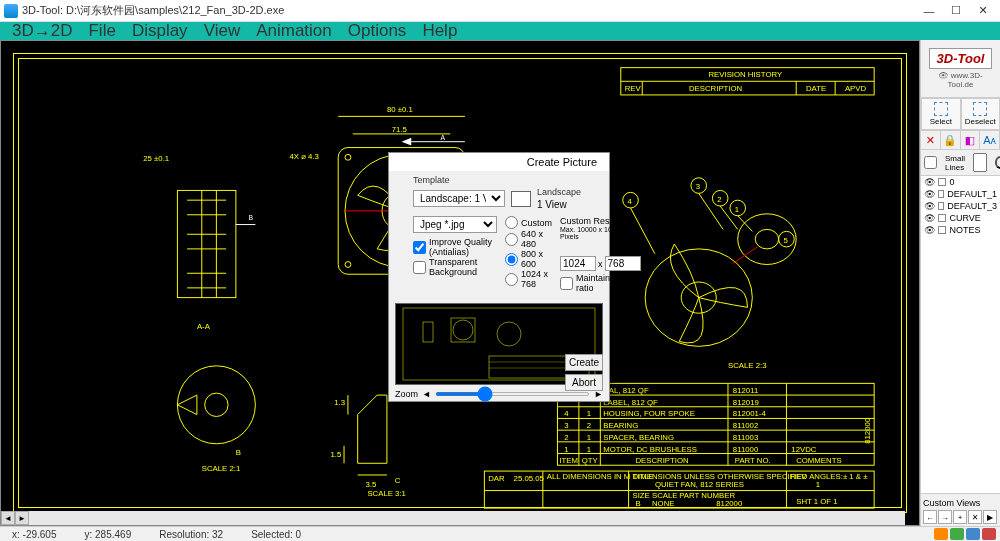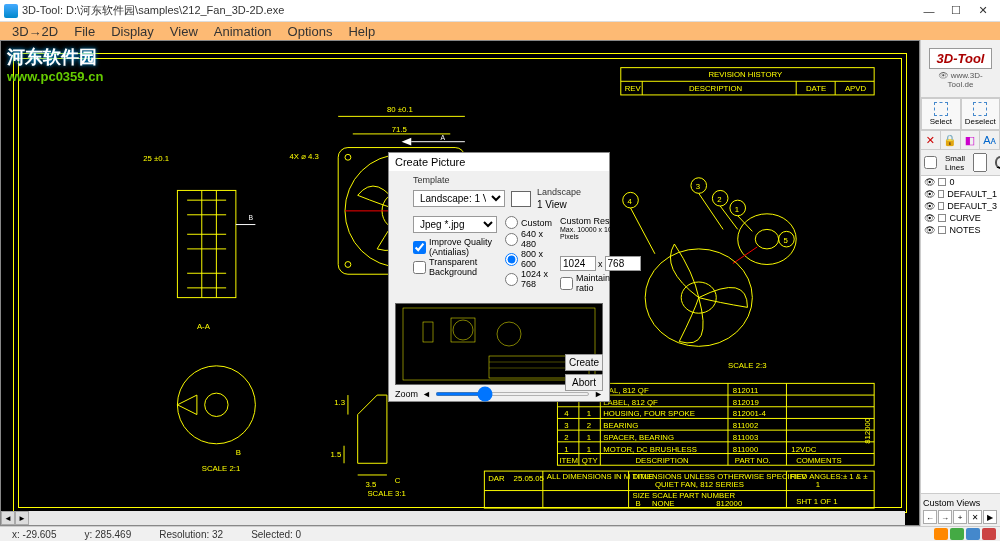--- a/index.html
+++ b/index.html
@@ -2,21 +2,21 @@
 <html><head>
 <meta charset="utf-8">
 <style>
 * { margin: 0; padding: 0; box-sizing: border-box; font-family: "Segoe UI", Tahoma, sans-serif; }
 body { width: 1000px; height: 541px; background: #fff; overflow: hidden; position: relative; font-size: 10px; }
 .titlebar { height: 22px; background: #fff; display: flex; align-items: center; padding: 0 4px; border-bottom: 1px solid #ddd; }
 .titlebar .icon { width: 14px; height: 14px; background: linear-gradient(#4af,#08c); border-radius: 2px; margin-right: 4px; }
 .titlebar .title { flex: 1; font-size: 11px; color: #333; }
 .titlebar .winbtns { display: flex; gap: 1px; margin-left: auto; }
 .titlebar .winbtns span { width: 26px; height: 18px; display: flex; align-items: center; justify-content: center; font-size: 11px; color: #333; }
-.menubar { height: 18px; display: flex; align-items: center; gap: 0; padding: 0 4px; background: #fdba74; font-size: 13px; }
+.menubar { height: 18px; display: flex; align-items: center; gap: 0; padding: 0 4px; background: #14b8a6; font-size: 17px; }
 .menubar span { padding: 1px 8px; color: #333; }
 .main { display: flex; height: 486px; }
 .canvas-wrap { flex: 1; background: #000; position: relative; border: 1px solid #888; overflow: hidden; }
 .watermark { position: absolute; left: 6px; top: 4px; z-index: 3; }
 .wm1 { font-size: 18px; font-weight: bold; color: #fff; text-shadow: 0 0 4px #0af; }
 .wm2 { font-size: 13px; color: #6c0; font-weight: bold; }
 .drawing { position: absolute; inset: 12px 12px 12px 12px; border: 1px solid #ff0; }
 .drawing .inner-border { position: absolute; inset: 4px 4px 4px 4px; border: 1px solid #ff0; }
 .yellow { stroke: #ff0; fill: none; stroke-width: 1; }
 .white { stroke: #fff; fill: none; stroke-width: 1; }
@@ -43,21 +43,21 @@
 .custom-views .hdr { font-size: 9px; padding: 2px 0; }
 .cv-icons { display: flex; gap: 1px; }
 .cv-icons span { width: 14px; height: 14px; border: 1px solid #aaa; background: #fff; font-size: 8px; display: flex; align-items: center; justify-content: center; }
 .bg-section { border-top: 1px solid #ccc; padding: 3px; font-size: 9px; }
 .bg-section label { display: flex; align-items: center; gap: 3px; padding: 1px 0; }
 .statusbar { height: 15px; background: #f0f0f0; border-top: 1px solid #ccc; display: flex; align-items: center; font-size: 10px; color: #333; padding: 0 4px; gap: 12px; }
 .statusbar .st { padding: 0 8px; }
 .statusbar .tray { margin-left: auto; display: flex; gap: 2px; }
 .statusbar .tray span { width: 14px; height: 12px; border-radius: 2px; }
 .dialog { position: absolute; left: 388px; top: 152px; width: 222px; background: #f0f0f0; border: 1px solid #888; box-shadow: 2px 2px 6px rgba(0,0,0,0.3); z-index: 10; font-size: 10px; }
-.dialog .dlg-title { padding: 3px 6px; background: #fff; font-size: 11px; }
+.dialog .dlg-title { padding: 3px 12px; background: #fff; font-size: 11px; text-align: right; }
 .dialog .section { padding: 4px 24px; }
 .dialog .lbl { font-size: 9px; color: #333; margin-bottom: 2px; }
 .dialog select, .dialog input[type=text] { font-size: 10px; padding: 1px 2px; border: 1px solid #999; background: #fff; }
 .template-row { display: flex; align-items: center; gap: 6px; }
 .template-row select { width: 92px; }
 .template-row .thumb { width: 20px; height: 16px; background: #fff; border: 1px solid #666; }
 .format-row { margin-top: 6px; display: flex; gap: 8px; }
 .format-row select { width: 84px; }
 .res-col { font-size: 9px; }
 .res-col label { display: flex; align-items: center; gap: 3px; padding: 0; }
@@ -88,24 +88,20 @@
   <span>File</span>
   <span>Display</span>
   <span>View</span>
   <span>Animation</span>
   <span>Options</span>
   <span>Help</span>
 </div>
 
 <div class="main">
   <div class="canvas-wrap">
-    <div class="watermark">
-      <div class="wm1">河东软件园</div>
-      <div class="wm2">www.pc0359.cn</div>
-    </div>
     <div class="drawing">
       <div class="inner-border"></div>
       <svg viewBox="0 0 890 470" style="position:absolute;inset:0;width:100%;height:100%">
 
         <rect x="610" y="14" width="260" height="28" class="yellow"></rect>
         <text x="700" y="24" class="ytxt">REVISION HISTORY</text>
         <line x1="610" y1="28" x2="870" y2="28" class="yellow"></line>
         <line x1="632" y1="28" x2="632" y2="42" class="yellow"></line>
         <line x1="790" y1="28" x2="790" y2="42" class="yellow"></line>
         <line x1="830" y1="28" x2="830" y2="42" class="yellow"></line>

